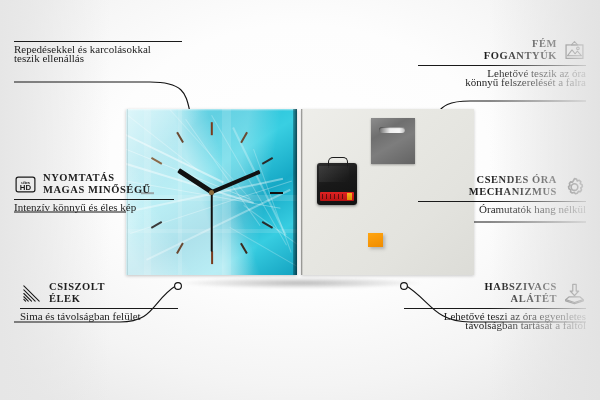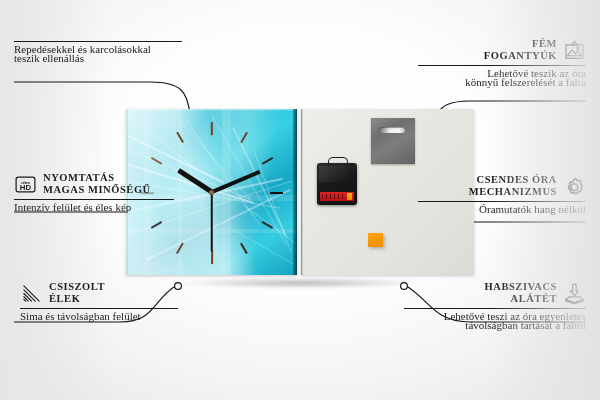--- a/index.html
+++ b/index.html
@@ -233,21 +233,21 @@
         <rect x="2.2" y="4.4" width="19.6" height="15.2" rx="2.2" fill="none" stroke="#1a1a1a" stroke-width="1.25"></rect>
         <text x="12" y="11.2" font-family="Liberation Sans, sans-serif" font-size="4.2" font-weight="700" text-anchor="middle" fill="#1a1a1a">ultra</text>
         <text x="12" y="18" font-family="Liberation Sans, sans-serif" font-size="8.2" font-weight="700" text-anchor="middle" fill="#1a1a1a">HD</text>
       </svg>
       <div class="titles">
         <div>NYOMTATÁS</div>
         <div>MAGAS MINŐSÉGŰ</div>
       </div>
     </div>
     <div class="rule"></div>
-    <div class="desc">Intenzív felület és éles kép</div>
+    <div class="desc">Intenzív könnyű és éles kép</div>
   </div>
 
   <div class="feat left" style="left:20px;top:281px;width:158px;">
     <div class="head">
       <svg class="ico" viewBox="0 0 24 24">
         <g stroke="#1a1a1a" stroke-width="1.15" stroke-linecap="round">
           <path d="M4 4 L20 20"></path>
           <path d="M4 8.2 L15.8 20"></path>
           <path d="M4 12 L12 20"></path>
           <path d="M4 15.4 L8.6 20"></path>

